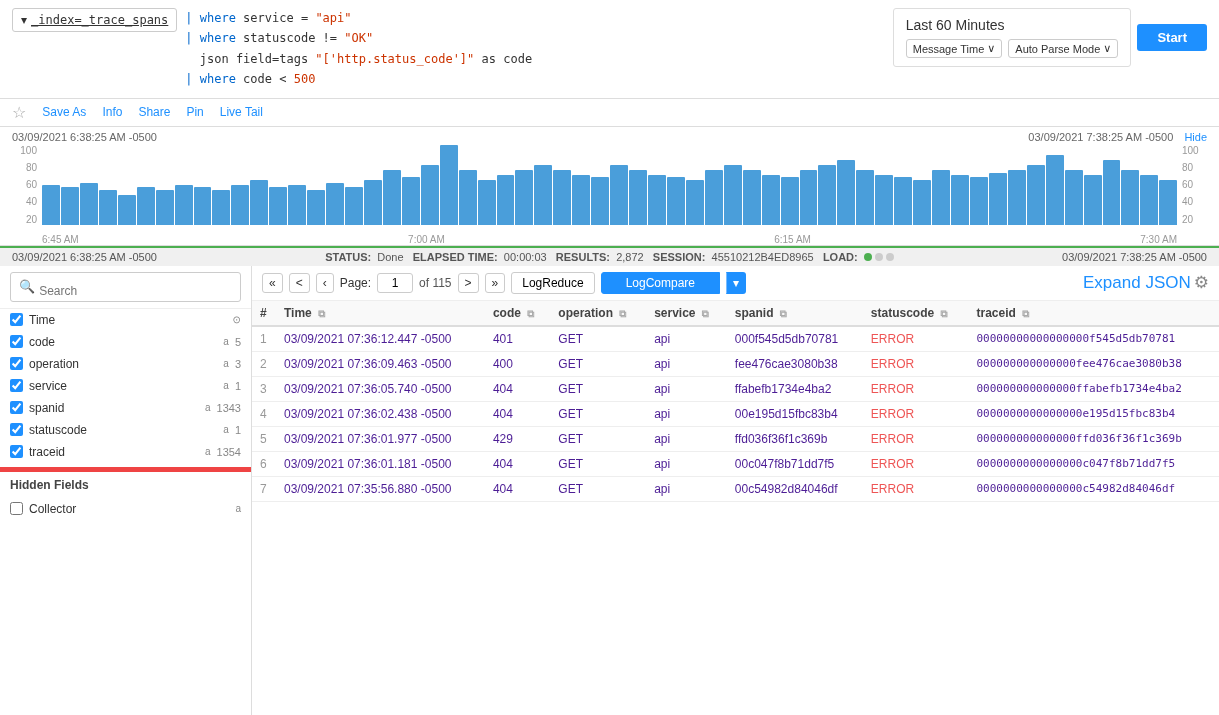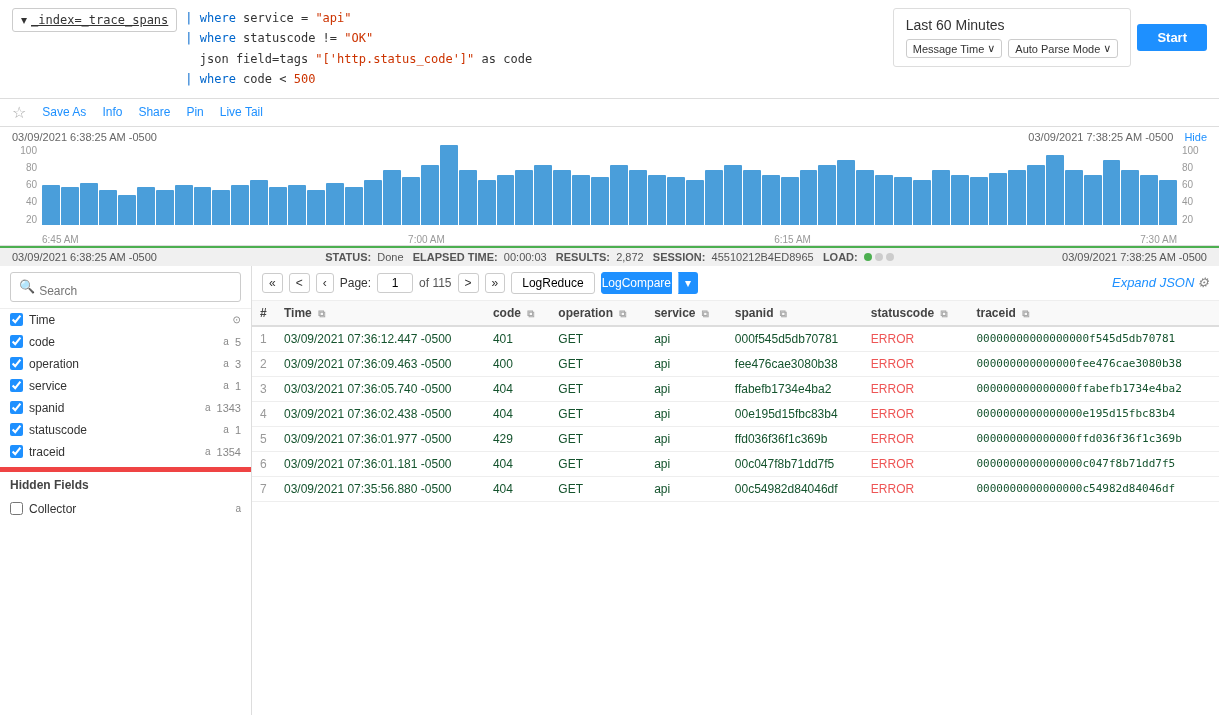--- a/index.html
+++ b/index.html
@@ -55,30 +55,30 @@
     .hidden-section-header { padding: 6px 10px; font-size: 12px; font-weight: 600; color: #444; border-top: 5px solid #ef4444; margin-top: 4px; }
     .hidden-field-item { padding: 4px 10px; display: flex; align-items: center; gap: 6px; }
 
     
     .right-panel { flex: 1; display: flex; flex-direction: column; overflow: hidden; background: #fff; }
     .table-toolbar { padding: 6px 10px; display: flex; align-items: center; gap: 6px; border-bottom: 1px solid #eee; }
     .nav-btn { background: #fff; border: 1px solid #ccc; border-radius: 3px; padding: 2px 6px; font-size: 12px; cursor: pointer; color: #333; }
     .page-input { border: 1px solid #ccc; border-radius: 3px; padding: 2px 5px; width: 36px; font-size: 12px; text-align: center; }
     .of-pages { font-size: 12px; color: #555; }
     .logredc-btn { background: #fff; border: 1px solid #ccc; border-radius: 3px; padding: 3px 10px; font-size: 12px; cursor: pointer; }
-    .logcompare-btn { background: #1e90ff; color: #fff; border: 1px solid #1e90ff; border-radius: 3px 0 0 3px; padding: 3px 0; font-size: 12px; cursor: pointer; }
+    .logcompare-btn { background: #1e90ff; color: #fff; border: 1px solid #1e90ff; border-radius: 3px 0 0 3px; padding: 3px 24px; font-size: 12px; cursor: pointer; }
     .logcompare-dropdown { background: #1e90ff; color: #fff; border: 1px solid #1e90ff; border-radius: 0 3px 3px 0; padding: 3px 6px; font-size: 12px; cursor: pointer; border-left: 1px solid rgba(255,255,255,0.4); }
-    .expand-json-btn { margin-left: auto; color: #1e90ff; font-size: 13px; cursor: pointer; background: none; border: none; display: flex; align-items: center; gap: 3px; font-style: italic; }
+    .expand-json-btn { margin-left: auto; color: #1e90ff; font-size: 17px; cursor: pointer; background: none; border: none; display: flex; align-items: center; gap: 3px; }
     .gear-icon { color: #888; cursor: pointer; }
     .table-wrapper { flex: 1; overflow: auto; }
     table { width: 100%; border-collapse: collapse; font-size: 12px; }
     thead th { background: #f9f9f9; border-bottom: 2px solid #ddd; padding: 5px 8px; text-align: left; font-weight: 600; color: #444; white-space: nowrap; position: sticky; top: 0; z-index: 1; }
     thead th .col-icon { color: #aaa; margin-left: 3px; font-size: 10px; cursor: pointer; }
     tbody tr { border-bottom: 1px solid #eee; }
-    tbody td { padding: 5px 8px; vertical-align: top; color: #14532d; }
+    tbody td { padding: 5px 8px; vertical-align: top; color: #4c1d95; }
     tbody td.row-num { color: #999; width: 24px; }
     tbody td.time-cell { white-space: nowrap; min-width: 140px; }
     tbody td.code-cell { }
     tbody td.error-cell { color: #e55; }
     tbody td.traceid-cell { font-family: monospace; font-size: 11px; max-width: 220px; overflow: hidden; text-overflow: ellipsis; white-space: nowrap; }
   </style>
 </head>
 <body>
 
 <div class="query-bar">
@@ -354,21 +354,21 @@
     <td class="time-cell">03/09/2021 07:36:09.463 -0500</td>
     <td class="code-cell">400</td>
     <td>GET</td>
     <td>api</td>
     <td>fee476cae3080b38</td>
     <td class="error-cell">ERROR</td>
     <td class="traceid-cell">000000000000000fee476cae3080b38</td>
   </tr>
             <tr>
     <td class="row-num">3</td>
-    <td class="time-cell">03/03/2021 07:36:05.740 -0500</td>
+    <td class="time-cell">03/09/2021 07:36:05.740 -0500</td>
     <td class="code-cell">404</td>
     <td>GET</td>
     <td>api</td>
     <td>ffabefb1734e4ba2</td>
     <td class="error-cell">ERROR</td>
     <td class="traceid-cell">000000000000000ffabefb1734e4ba2</td>
   </tr>
             <tr>
     <td class="row-num">4</td>
     <td class="time-cell">03/09/2021 07:36:02.438 -0500</td>

